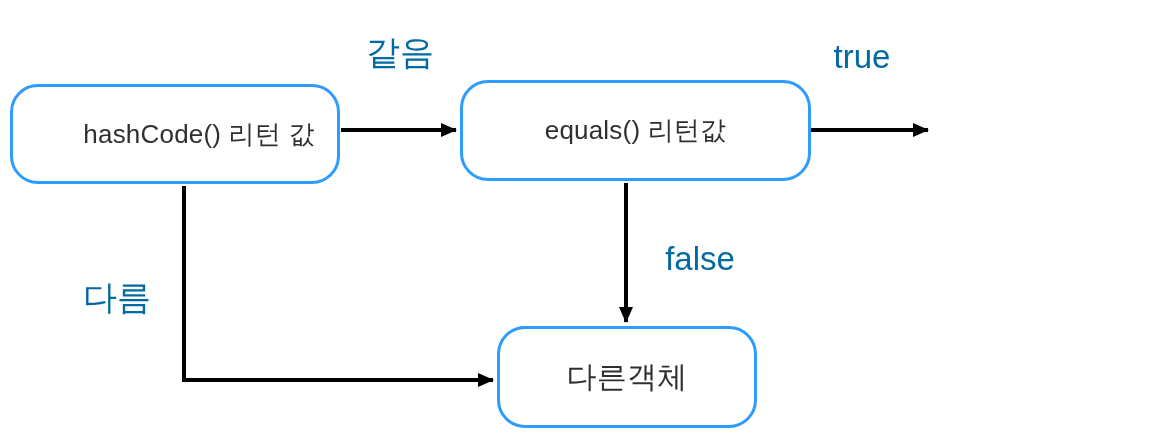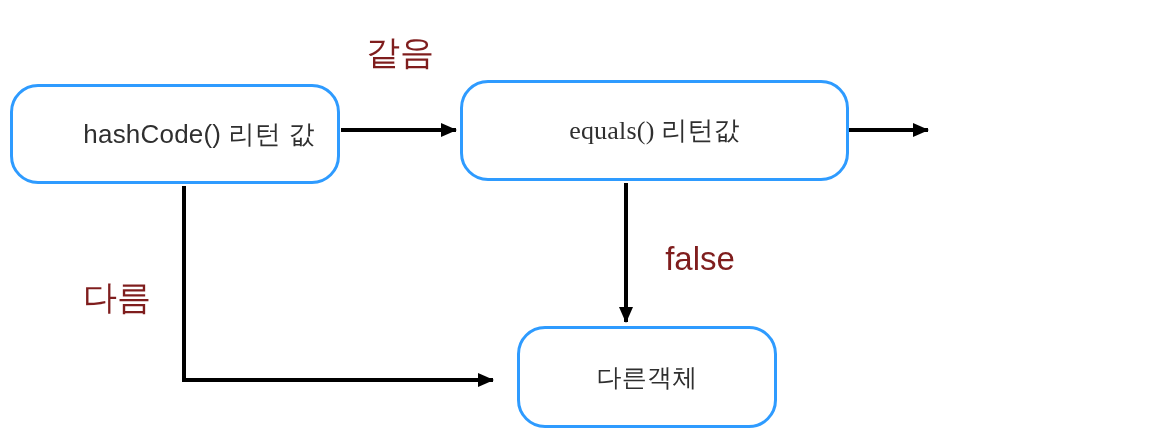--- a/index.html
+++ b/index.html
@@ -29,26 +29,26 @@
     border-radius: 28px;
     display: flex;
     align-items: center;
     justify-content: center;
     color: #2f2f2f;
     font-size: 26px;
     letter-spacing: 0.2px;
     text-align: center;
   }
   .node-hashcode { left: 10px;  top: 84px;  width: 330px; height: 100px; padding-left: 48px; }
-  .node-equals   { left: 460px; top: 80px;  width: 389px; height: 101px; font-family: Liberation Serif, serif; }
+  .node-equals   { left: 460px; top: 80px;  width: 351px; height: 101px; }
   .node-equal    { left: 932px; top: 80px;  width: 233px; height: 102px; font-size: 25px; }
-  .node-diff     { left: 497px; top: 326px; width: 260px; height: 102px; font-size: 25px; margin-left: 20px; }
+  .node-diff     { left: 497px; top: 326px; width: 260px; height: 102px; font-size: 30px; }
   .edge-label {
     position: absolute;
-    color: #7f1d1d;
+    color: #0369a1;
     text-align: center;
     white-space: nowrap;
   }
   .label-same  { left: 352px; top: 30px;  width: 96px;  font-size: 34px; }
   .label-true  { left: 818px; top: 38px;  width: 88px;  font-size: 33px; }
   .label-false { left: 653px; top: 234px; width: 94px;  font-size: 33px; margin-top: 6px; }
   .label-diffl { left: 70px;  top: 275px; width: 94px;  font-size: 34px; }
 </style>
 </head>
 <body>
@@ -78,16 +78,17 @@
   <div class="node node-equals">
     <span>equals() 리턴값</span>
   </div>
 
 
   <div class="node node-diff">
     <span>다른객체</span>
   </div>
 
   <div class="edge-label label-same">같음</div>
+  <div class="edge-label label-true">true</div>
   <div class="edge-label label-false">false</div>
   <div class="edge-label label-diffl">다름</div>
 
 </div>
 
 </body></html>

